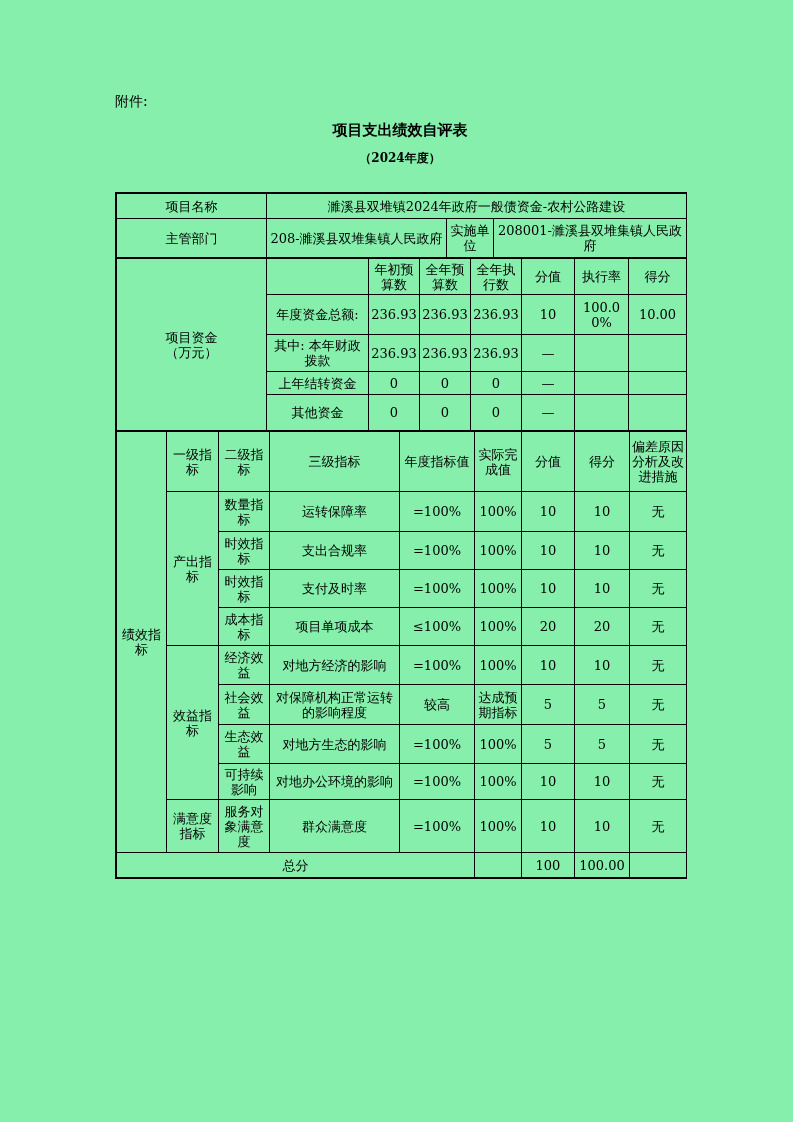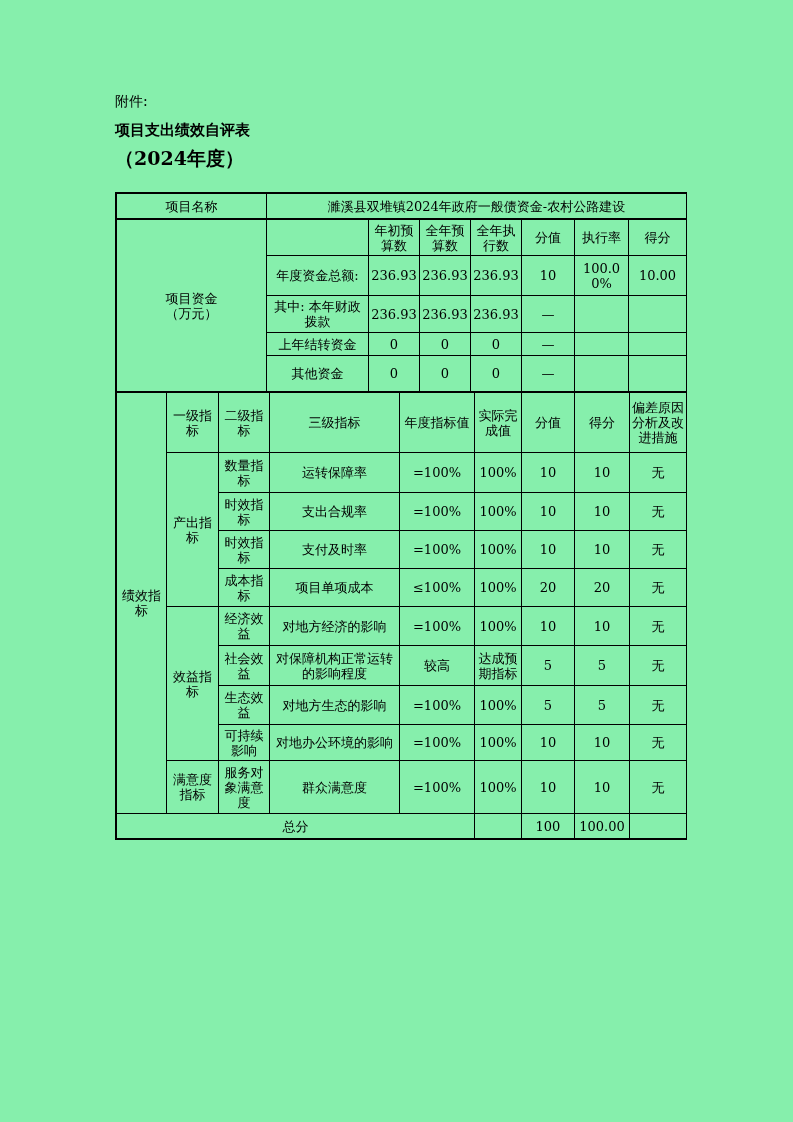--- a/index.html
+++ b/index.html
@@ -1,21 +1,21 @@
 <!DOCTYPE html>
 <html><head>
 <meta charset="utf-8">
 <style>
   html,body{margin:0;padding:0;background:#ffffff;}
   .page{position:relative;width:793px;height:1122px;background:#86efac;color:#000;
         font-family:"DejaVu Serif","Liberation Serif",serif;}
   .content{position:absolute;left:115px;top:92px;width:570px;}
   .attachment{font-size:14px;line-height:18px;text-align:left;}
-  .title{font-size:15px;font-weight:bold;text-align:left;margin-top:11px;line-height:19px;}
-  .subtitle{font-size:19px;font-weight:bold;text-align:left;margin-top:9px;line-height:18px;}
+  .title{font-size:15px;font-weight:bold;text-align:center;margin-top:11px;line-height:19px;}
+  .subtitle{font-size:12px;font-weight:bold;text-align:center;margin-top:9px;line-height:18px;}
   .tablewrap{margin-top:25px;border:1px solid #000;width:570px;}
   table.t{border-collapse:collapse;table-layout:fixed;width:570px;}
   table.t td,table.t th{border:1px solid #000;font-weight:normal;font-size:13px;
         line-height:15px;text-align:center;vertical-align:middle;padding:1px 2px;
         word-break:break-all;overflow:hidden;}
   .al{text-align:left;padding-left:5px;}
   .prewrap{white-space:pre-line;}
   .pad10{padding:0 10px;}
   .pad12{padding:0 12px;}
 </style>
@@ -35,20 +35,26 @@
         <colgroup>
             <col style="width:150px">
             <col style="width:180px">
             <col style="width:47px">
             <col style="width:193px">
           </colgroup>
         <tbody>
             <tr style="height:25px">
           <td>项目名称</td>
           <td colspan="3">濉溪县双堆镇2024年政府一般债资金-农村公路建设</td>
+        </tr>
+        <tr style="height:39px">
+          <td>主管部门</td>
+          <td>208-濉溪县双堆集镇人民政府</td>
+          <td>实施单位</td>
+          <td class="pad10">208001-濉溪县双堆集镇人民政府</td>
         </tr>
       </tbody>
         </table>
 
       <table class="t">
         <colgroup>
             <col style="width:150px">
             <col style="width:102px">
             <col style="width:51px">
             <col style="width:51px">

